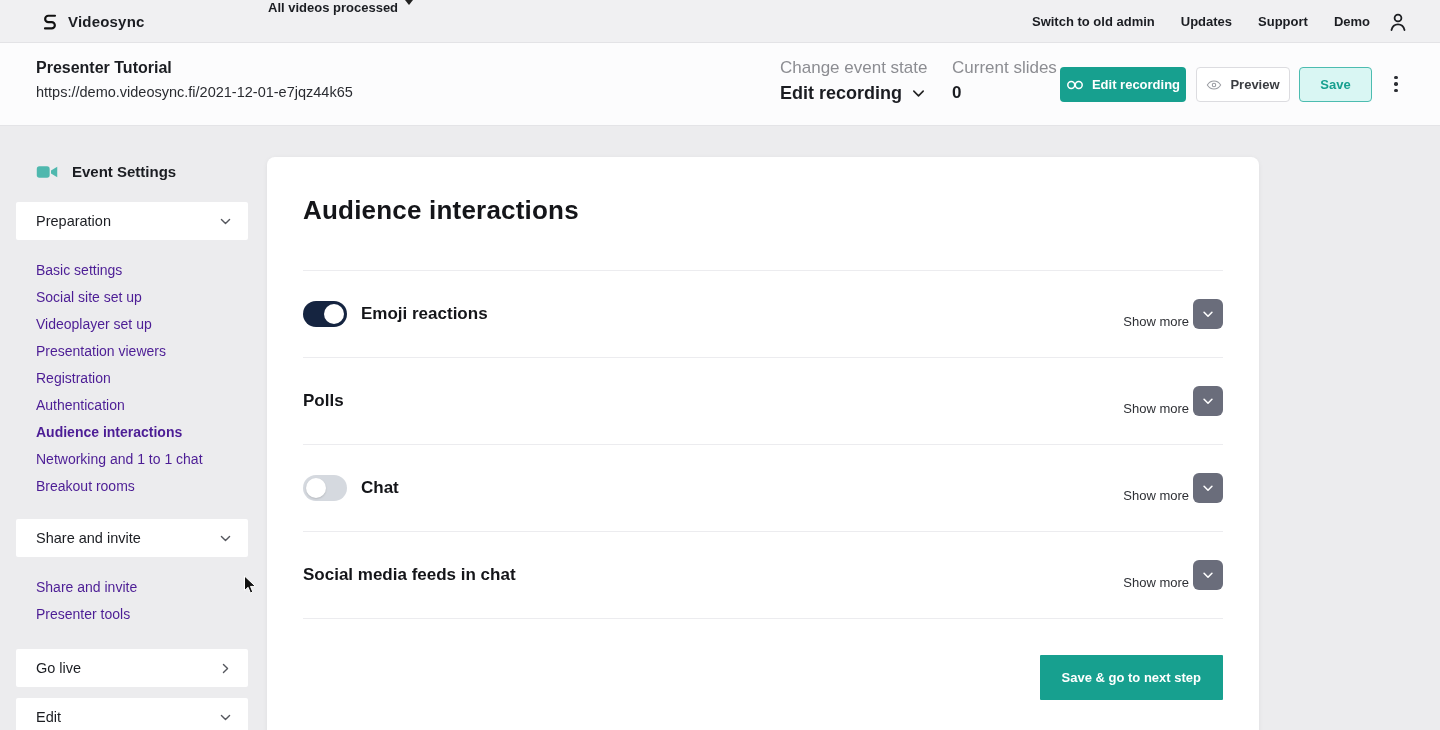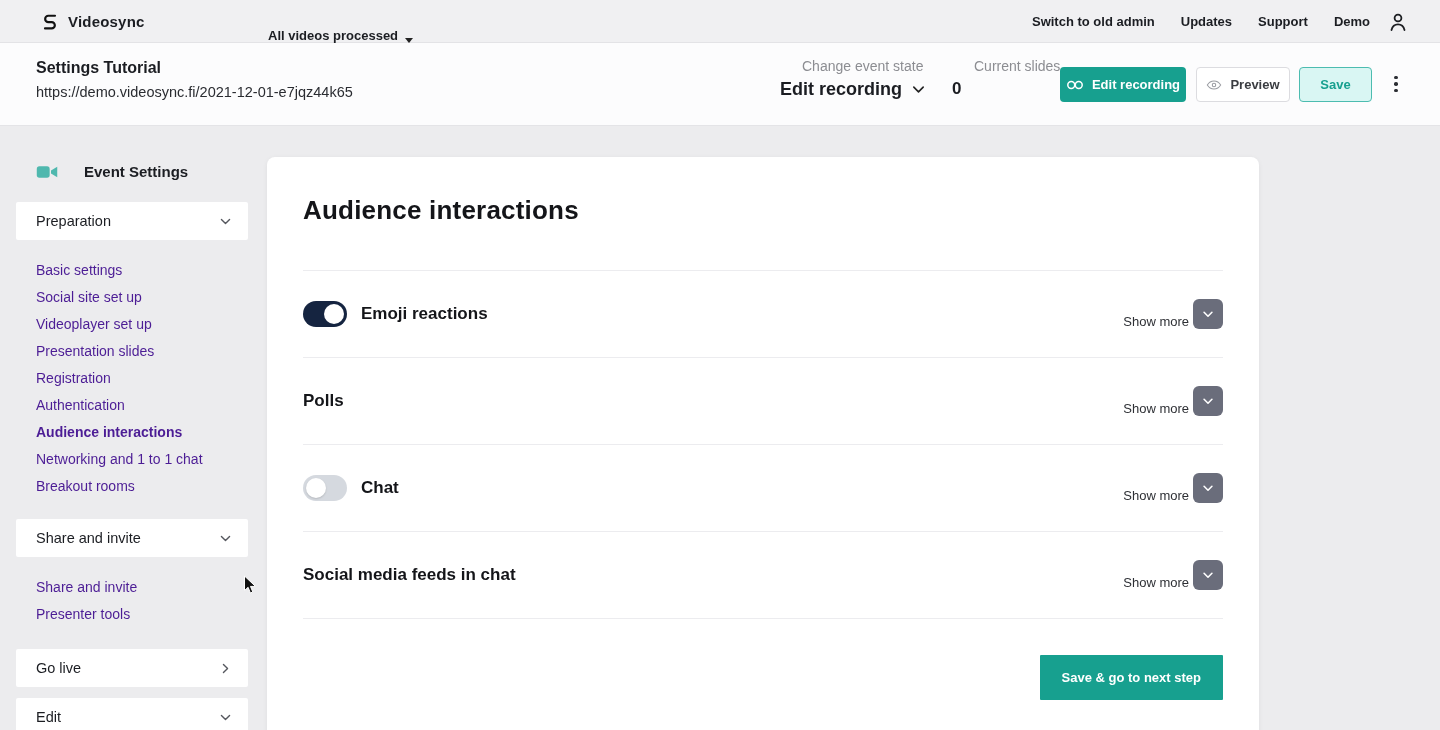--- a/index.html
+++ b/index.html
@@ -3,53 +3,53 @@
 <meta charset="utf-8">
 <style>
   * { margin:0; padding:0; box-sizing:border-box; }
   html,body { width:1440px; height:730px; overflow:hidden;
     font-family:"Liberation Sans", sans-serif; background:#ececee; color:#1b1d22; }
 
   
   .topbar { position:relative; height:43px; background:#f0f0f2; border-bottom:1px solid #e3e3e6; }
   .brand { position:absolute; left:40px; top:0; height:43px; display:flex; align-items:center; gap:8px; }
   .brand-name { font-size:15px; font-weight:700; letter-spacing:.2px; }
-  .proc-dd { position:absolute; left:268px; top:0; height:43px; display:flex; align-items:flex-end; gap:7px;
+  .proc-dd { position:absolute; left:268px; top:0; height:43px; display:flex; align-items:flex-start; gap:7px;
     font-size:13px; font-weight:600; cursor:pointer; }
   .caret-down { width:0; height:0; border-left:4px solid transparent; border-right:4px solid transparent;
     border-top:5px solid #222; }
   .top-nav { position:absolute; right:70px; top:0; height:43px; display:flex; align-items:center; gap:26px; }
   .top-nav span { font-size:13px; font-weight:600; cursor:pointer; }
   .user-btn { position:absolute; right:30px; top:10px; width:24px; height:24px; cursor:pointer; }
 
   
   .evt-header { position:relative; height:83px; background:#fcfcfd; border-bottom:1px solid #e4e4e7; }
   .evt-title-block { position:absolute; left:36px; top:16px; }
   .evt-title { font-size:16px; font-weight:700; margin-bottom:7px; }
   .evt-url { font-size:14.5px; color:#2a2c31; }
   .state-block { position:absolute; left:780px; top:15px; }
-  .mini-label { font-size:14px; color:#8c8d92; margin-bottom:5px;margin-left:22px; }
+  .mini-label { font-size:17px; color:#8c8d92; margin-bottom:5px; }
   .state-value { font-size:18px; font-weight:700; display:flex; align-items:center; gap:9px; cursor:pointer; }
   .viewers-block { position:absolute; left:952px; top:15px; }
   .viewers-value { font-size:17px; font-weight:700; }
   .btn { position:absolute; top:24px; height:35px; border-radius:4px; display:flex; align-items:center;
     justify-content:center; gap:8px; font-size:13px; font-weight:600; cursor:pointer; border:none; }
   .btn-edit-rec { left:1060px; width:126px; background:#17a08f; color:#fff; }
   .btn-preview { left:1196px; width:94px; background:#fff; color:#3a3c41; border:1px solid #dcdce0; }
   .btn-save { left:1299px; width:73px; background:#d9f6f3; color:#17a08f; border:1px solid #4cbcb0; }
   .kebab { position:absolute; left:1389px; top:26px; width:14px; height:30px; display:flex; flex-direction:column;
     align-items:center; justify-content:center; gap:3px; cursor:pointer; }
   .kebab i { width:3.5px; height:3.5px; border-radius:50%; background:#2b2d33; }
 
   
   .body { position:relative; height:604px; background:#ececee; }
 
   
   .sidebar { position:absolute; left:16px; top:0; width:232px; }
-  .sb-title { margin:37px 0 0 20px; display:flex; align-items:center; gap:26px; font-size:15px; font-weight:700; }
+  .sb-title { margin:37px 0 0 20px; display:flex; align-items:center; gap:14px; font-size:15px; font-weight:700; }
   .sb-section { margin-top:22px; height:38px; background:#fff; border-radius:2px; display:flex; align-items:center;
     justify-content:space-between; padding:0 16px 0 20px; font-size:14.5px; font-weight:500; cursor:pointer; }
   .sb-items { margin-top:16px; }
   .sb-item { height:27px; display:flex; align-items:center; padding-left:20px; font-size:14px; color:#4c1d95; cursor:pointer; }
   .sb-item.active { font-weight:700; }
   .chev { color:#55575e; display:flex; }
 
   
   .card { position:absolute; left:267px; top:31px; width:992px; height:640px; background:#fff;
     border-radius:8px; box-shadow:0 1px 5px rgba(0,0,0,.06); padding:0 36px; }
@@ -99,21 +99,21 @@
   <div class="user-btn">
     <svg width="24" height="24" viewBox="0 0 24 24" fill="none" stroke="#1c1e22" stroke-width="1.8" stroke-linecap="round">
       <circle cx="12" cy="8" r="3.4"></circle>
         <path d="M5.5 20c1-4.2 4.1-5.6 6.5-5.6s5.5 1.4 6.5 5.6"></path>
     </svg>
   </div>
 </div>
 
 <div class="evt-header">
   <div class="evt-title-block">
-    <div class="evt-title">Settings Tutorial</div>
+    <div class="evt-title">Presenter Tutorial</div>
     <div class="evt-url">https://demo.videosync.fi/2021-12-01-e7jqz44k65</div>
   </div>
 
   <div class="state-block">
     <div class="mini-label">Change event state</div>
     <div class="state-value">
       <span>Edit recording</span>
       <span class="chev">
         <svg width="15" height="15" viewBox="0 0 16 16">
             <path d="M3 5.5l5 5 5-5" fill="none" stroke="#222" stroke-width="1.7" stroke-linecap="round" stroke-linejoin="round"></path>
@@ -177,21 +177,21 @@
         <svg width="13" height="13" viewBox="0 0 16 16">
             <path d="M3 5.5l5 5 5-5" fill="none" stroke="#55575e" stroke-width="1.7" stroke-linecap="round" stroke-linejoin="round"></path>
           </svg>
       </span>
     </div>
 
     <div class="sb-items">
       <div class="sb-item">Basic settings</div>
       <div class="sb-item">Social site set up</div>
       <div class="sb-item">Videoplayer set up</div>
-      <div class="sb-item">Presentation slides</div>
+      <div class="sb-item">Presentation viewers</div>
       <div class="sb-item">Registration</div>
       <div class="sb-item">Authentication</div>
       <div class="sb-item active">Audience interactions</div>
       <div class="sb-item">Networking and 1 to 1 chat</div>
       <div class="sb-item">Breakout rooms</div>
     </div>
 
     <div class="sb-section" style="margin-top:20px;">
       <span>Share and invite</span>
       <span class="chev">

